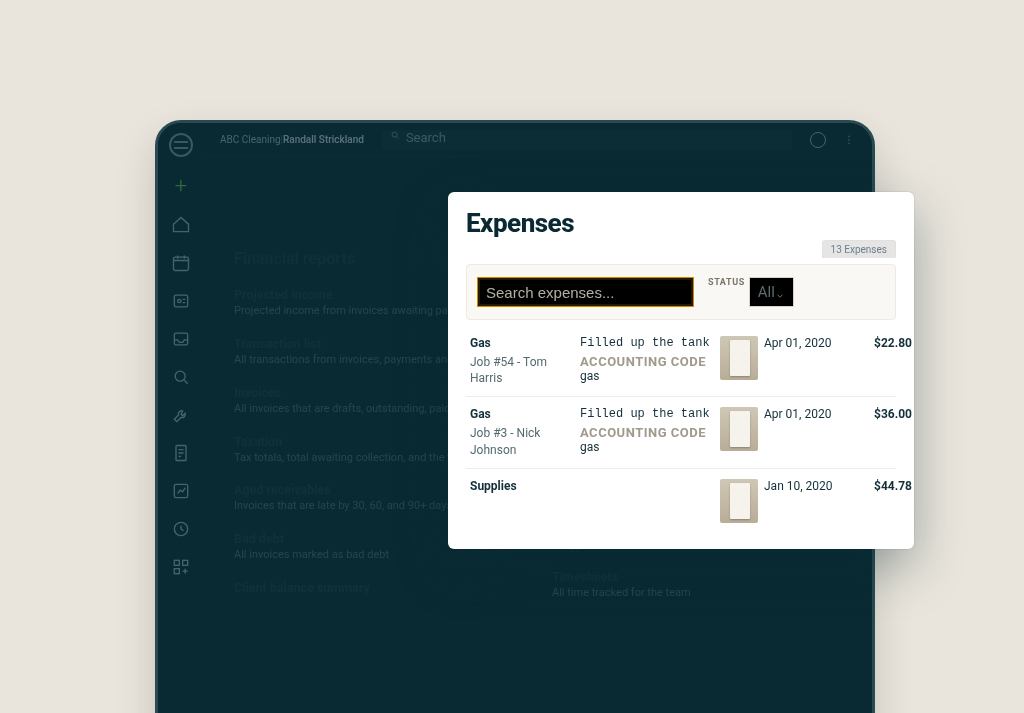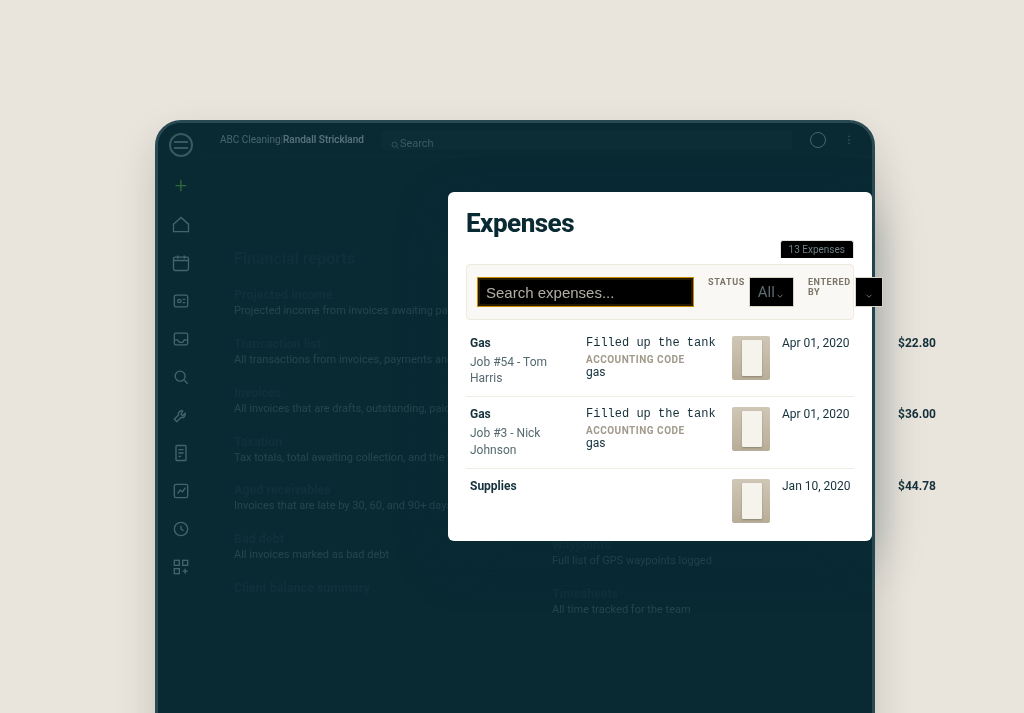--- a/index.html
+++ b/index.html
@@ -54,24 +54,24 @@
     position: absolute; left: 46px; right: 0; top: 0; height: 34px;
     display: flex; align-items: center; gap: 18px;
     padding: 0 16px;
     color: #a9c1c6; font-size: 10px;
     border-bottom: 1px solid rgba(255,255,255,.04);
   }
   .top .crumb { display: flex; }
   .top .crumb .sep { opacity: .4; }
   .top .crumb .cur { color: #d8e6e9; font-weight: 500; }
   .top .searchwrap {
-    flex: 1; display: flex; align-items: flex-end; 
+    flex: 1; display: flex; align-items: flex-start; gap: 6px;
     background: rgba(255,255,255,.04);
     border-radius: 4px; height: 20px; padding: 0 8px;
-    font-size: 11px; color: #8aa4aa;
+    font-size: 13px; color: #8aa4aa;
   }
   .top .globe { width: 16px; height: 16px; border: 1.4px solid #a9c1c6; border-radius: 50%; position: relative; }
   .top .dots { letter-spacing: 2px; }
 
   
   .main {
     position: absolute; left: 46px; right: 0; top: 34px; bottom: 0;
     padding: 24px 28px;
     color: #173f4a;
     overflow: hidden;
@@ -87,38 +87,38 @@
   }
   .item { padding: 8px 2px; border-bottom: 1px solid rgba(0,0,0,.06); }
   .item .t { font-size: 12.5px; font-weight: 700; color: #173f4a; }
   .item .d { font-size: 11px; color: #52727a; margin-top: 2px; line-height: 1.35; }
   .col.right .item:first-of-type { margin-top: 290px; } 
 
   
   .popup {
     position: absolute;
     left: 448px; top: 192px;
-    width: 424px;
+    width: 466px;
     background: #fff;
     border-radius: 6px;
     box-shadow: 0 18px 50px rgba(10,42,51,.35), 0 0 0 1px rgba(10,42,51,.06);
-    padding: 16px 18px 8px;
+    padding: 16px 18px 16px;
     z-index: 20;
     color: #14303a;
   }
   .popup h3 {
     font-size: 26px; font-weight: 800; color: #0a2a33; letter-spacing: -0.5px;
   }
   .popup .count {
     position: absolute; right: 18px; top: 48px;
     font-size: 10px; color: #6e8186;
     border: 1px solid #e3e1dc; border-bottom: none;
     border-radius: 3px 3px 0 0;
     padding: 3px 8px;
-    background: #000000;
+    background: #e5e5e5;
   }
 
   .filters {
     display: flex; gap: 14px; margin-top: 26px;
     padding: 12px 10px;
     background: #faf8f4;
     border: 1px solid #eeeade;
     border-radius: 4px;
     align-items: flex-end;
   }
@@ -139,31 +139,30 @@
     box-shadow: 0 0 0 2px rgba(204,138,0,.18) inset;
     caret-color: #cc8a00;
   }
   .filters .chev { width: 10px; height: 10px; }
   .filters .chev svg { stroke: #8a8578; fill: none; stroke-width: 2; }
 
   .rows { margin-top: 6px; }
   .row {
     display: grid;
     grid-template-columns: 110px 140px 44px 92px 56px;
-    gap: 6px;
     align-items: start;
     padding: 10px 4px;
     border-bottom: 1px solid #efece6;
     font-size: 12px;
   }
   .row:last-child { border-bottom: none; }
   .row .c1 .name { font-weight: 700; color: #14303a; }
   .row .c1 .job  { margin-top: 4px; color: #556a70; line-height: 1.35; }
   .row .c2 .note { color: #14303a; font-family: Liberation Mono, monospace; }
-  .row .c2 .acct-lbl { margin-top: 4px; font-size: 10px; letter-spacing: .5px; font-weight: 700; color: #a19a8c; }
+  .row .c2 .acct-lbl { margin-top: 4px; font-size: 13px; letter-spacing: .5px; font-weight: 700; color: #a19a8c; }
   .row .c2 .acct { color: #14303a; }
   .row .c3 {
     width: 38px; height: 44px;
     background: linear-gradient(#cfc7b6, #b8ad97);
     border-radius: 2px;
     position: relative;
     overflow: hidden;
   }
   .row .c3::before {
     content: ""; position: absolute; left: 10px; top: 4px; width: 20px; height: 36px;
@@ -275,21 +274,20 @@
             </div>
             <div class="item">
               <div class="t">Client balance summary</div>
             </div>
           </div>
       </div>
       <div class="col right">
         <div id="work-list">
             <div class="item">
               <div class="t">Waypoints</div>
-              <div class="d">Full list of GPS waypoints logged</div>
             </div>
             <div class="item">
               <div class="t">Timesheets</div>
               <div class="d">All time tracked for the team</div>
             </div>
           </div>
       </div>
     </div>
   </div>
 
@@ -306,29 +304,20 @@
     </div>
     <div class="fcol sel">
       <label>STATUS</label>
       <div class="select">
         <span>All</span>
         <span class="chev"><svg viewBox="0 0 24 24">
               <path d="M6 9l6 6 6-6"></path>
             </svg></span>
       </div>
     </div>
-    <div class="fcol sel">
-      <label>ENTERED BY</label>
-      <div class="select">
-        <span></span>
-        <span class="chev"><svg viewBox="0 0 24 24">
-              <path d="M6 9l6 6 6-6"></path>
-            </svg></span>
-      </div>
-    </div>
   </div>
 
   <div class="rows" id="exp-rows">
       <div class="row">
         <div class="c1">
           <div class="name">Gas</div>
           <div class="job">Job #54 - Tom Harris</div>
         </div>
         <div class="c2">
           <div class="note">Filled up the tank</div>

